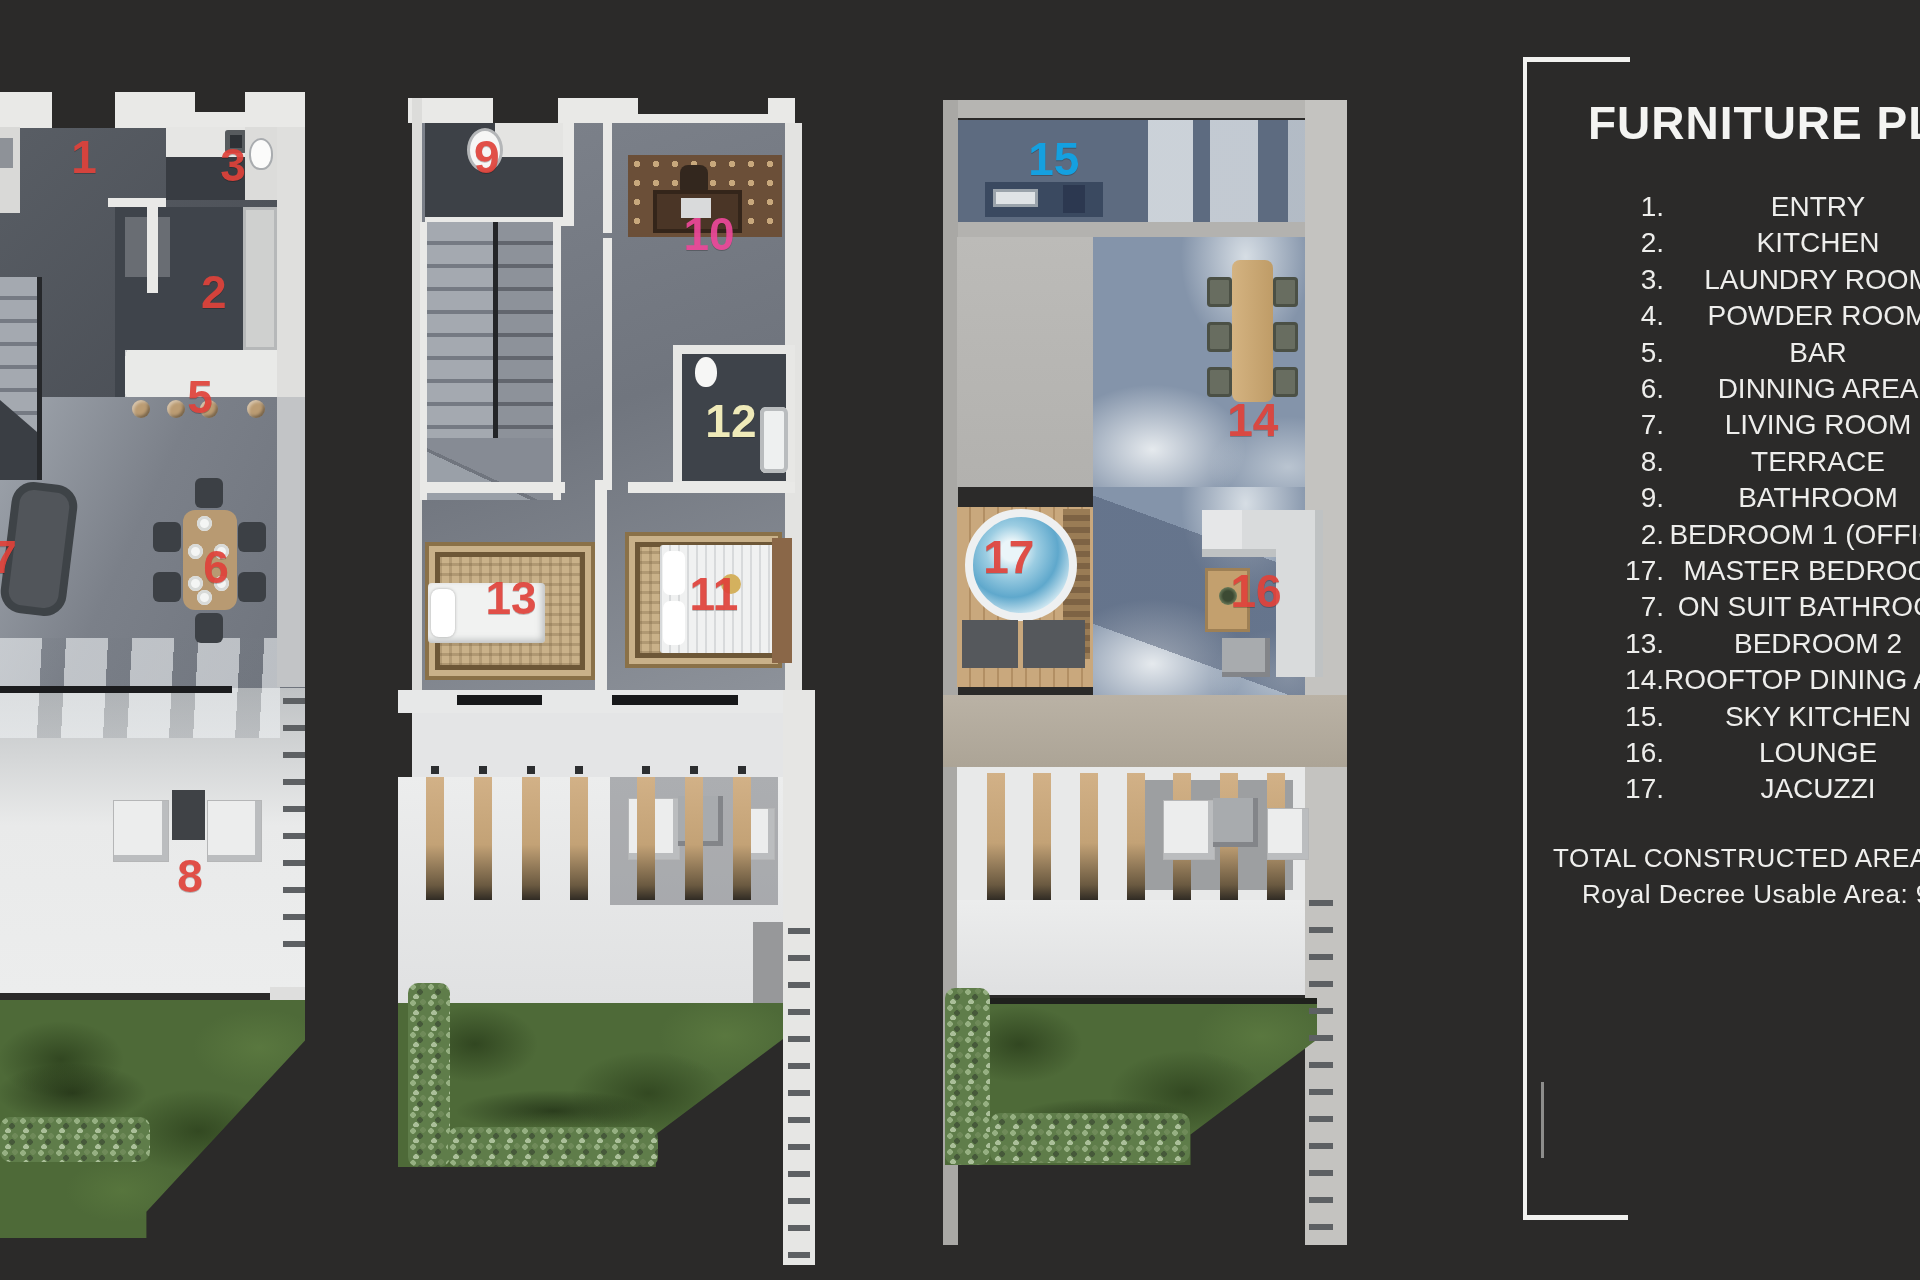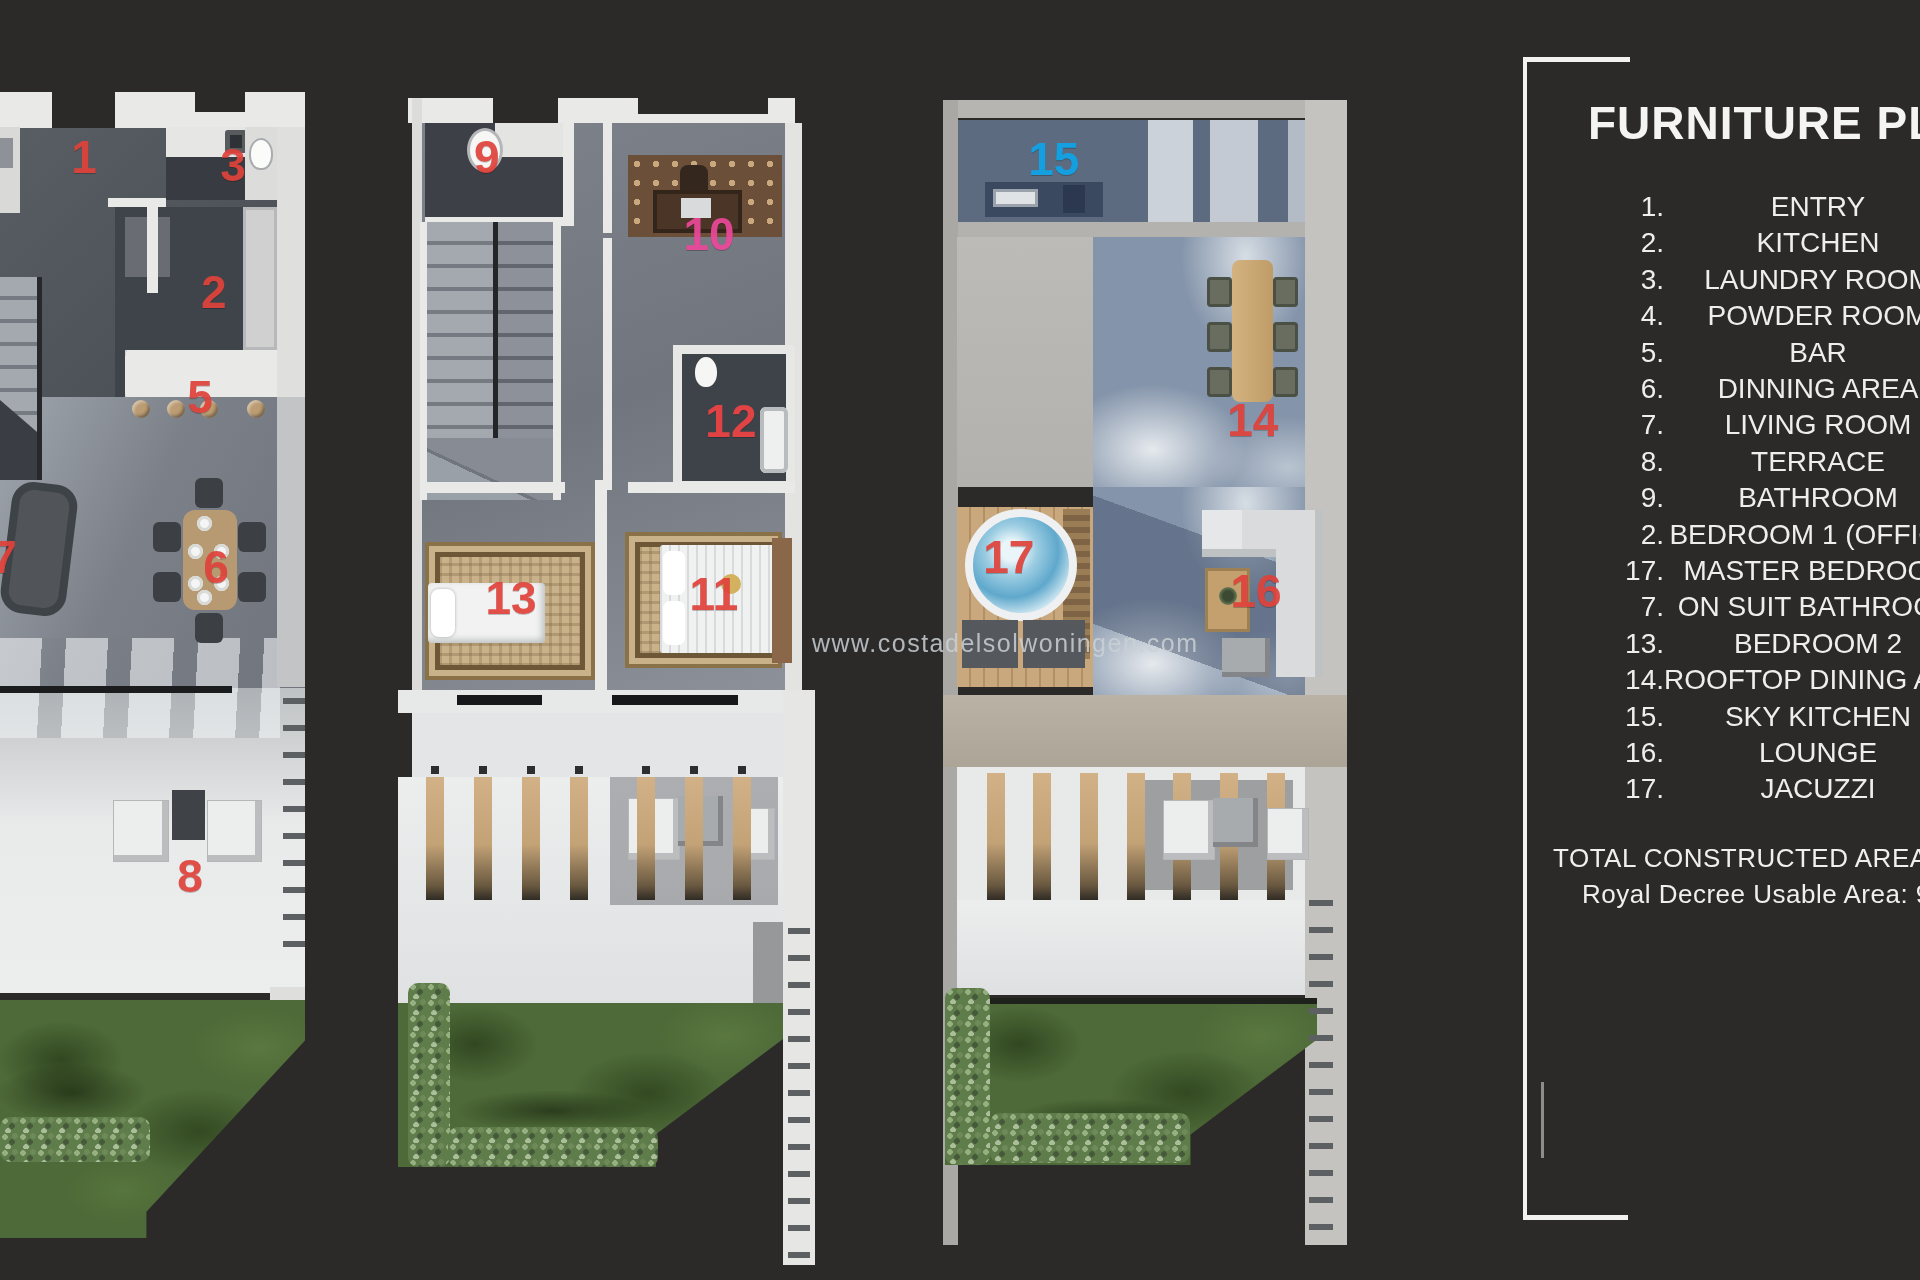--- a/index.html
+++ b/index.html
@@ -211,21 +211,21 @@
     <div class="abs" style="left:385px;top:612px;width:32px;height:575px;background:#e6e6e4;"></div>
     <div class="abs ticks" style="left:390px;top:850px;width:22px;height:330px;"></div>
     <div class="abs" style="left:355px;top:844px;width:30px;height:81px;background:#97989a;"></div>
 
     <div class="abs grass" style="left:0;top:925px;width:385px;height:164px;clip-path:polygon(0 0,100% 0,100% 22%,67% 80%,67% 100%,0 100%);"></div>
     <div class="abs" style="left:40px;top:1000px;width:230px;height:60px;background:radial-gradient(ellipse 130px 28px at 50% 55%, rgba(12,22,6,.55), transparent 75%);"></div>
     <div class="abs hedge" style="left:10px;top:905px;width:42px;height:184px;"></div>
     <div class="abs hedge" style="left:50px;top:1049px;width:210px;height:40px;"></div>
   <span class="marker" style="left: 22%; top: 6.6%; color: rgb(224, 66, 58);">9</span>
       <span class="marker" style="left: 77%; top: 13%; color: #ec4899;">10</span>
-      <span class="marker" style="left: 82.4%; top: 28.5%; color: #ef4444;">12</span>
+      <span class="marker" style="left: 82.4%; top: 28.5%; color: #fef9c3;">12</span>
       <span class="marker" style="left: 28%; top: 43.3%; color: rgb(224, 66, 58);">13</span>
       <span class="marker" style="left: 78.2%; top: 42.9%; color: rgb(224, 66, 58);">11</span>
     </div>
 
   <div class="panel" id="p3" style="left:943px;top:95px;width:404px;height:1150px;">
     <div class="abs" style="left:0;top:5px;width:404px;height:18px;background:#b6b5b2;"></div>
     <div class="abs" style="left:0;top:5px;width:15px;height:1145px;background:#a9a8a5;"></div>
     <div class="abs" style="left:362px;top:5px;width:42px;height:1145px;background:#c4c3c0;"></div>
 
     <div class="abs" style="left:15px;top:25px;width:347px;height:102px;background:#5d6b80;background-image:linear-gradient(90deg,transparent 0 190px,rgba(240,244,246,.75) 190px 235px,transparent 235px 252px,rgba(238,242,245,.7) 252px 300px,transparent 300px 330px,rgba(236,241,244,.6) 330px 347px);"></div>
@@ -279,21 +279,20 @@
     <div class="abs" style="left:50px;top:990px;width:220px;height:60px;background:radial-gradient(ellipse 120px 26px at 50% 55%, rgba(12,22,6,.5), transparent 75%);"></div>
     <div class="abs hedge" style="left:2px;top:893px;width:45px;height:177px;"></div>
     <div class="abs hedge" style="left:47px;top:1018px;width:200px;height:50px;"></div>
     <div class="abs ticks" style="left:366px;top:805px;width:24px;height:345px;"></div>
   <span class="marker" style="left: 20.5%; top: 5.6%; color: #0ea5e9; margin-left: 28px;">15</span>
       <span class="marker" style="left: 76.7%; top: 28.3%; color: rgb(224, 66, 58);">14</span>
       <span class="marker" style="left: 16.3%; top: 40.2%; color: rgb(224, 66, 58);">17</span>
       <span class="marker" style="left: 77.5%; top: 43.1%; color: rgb(224, 66, 58);">16</span>
     </div>
 
-  <div id="watermark">www.costadelsolwoningen.com</div>
 
   <div class="bracket" style="left:1523px;top:57px;width:4px;height:1163px;"></div>
   <div class="bracket" style="left:1523px;top:57px;width:107px;height:5px;"></div>
   <div class="bracket" style="left:1523px;top:1215px;width:105px;height:5px;"></div>
   <div class="abs" style="left:1541px;top:1082px;width:3px;height:76px;background:#8d8d8b;"></div>
 
   <div id="legend-title">FURNITURE PLAN</div>
   <div class="legend-list">
       <div class="lrow" style="top: 0px;">
         <span class="lnum">1.</span>

